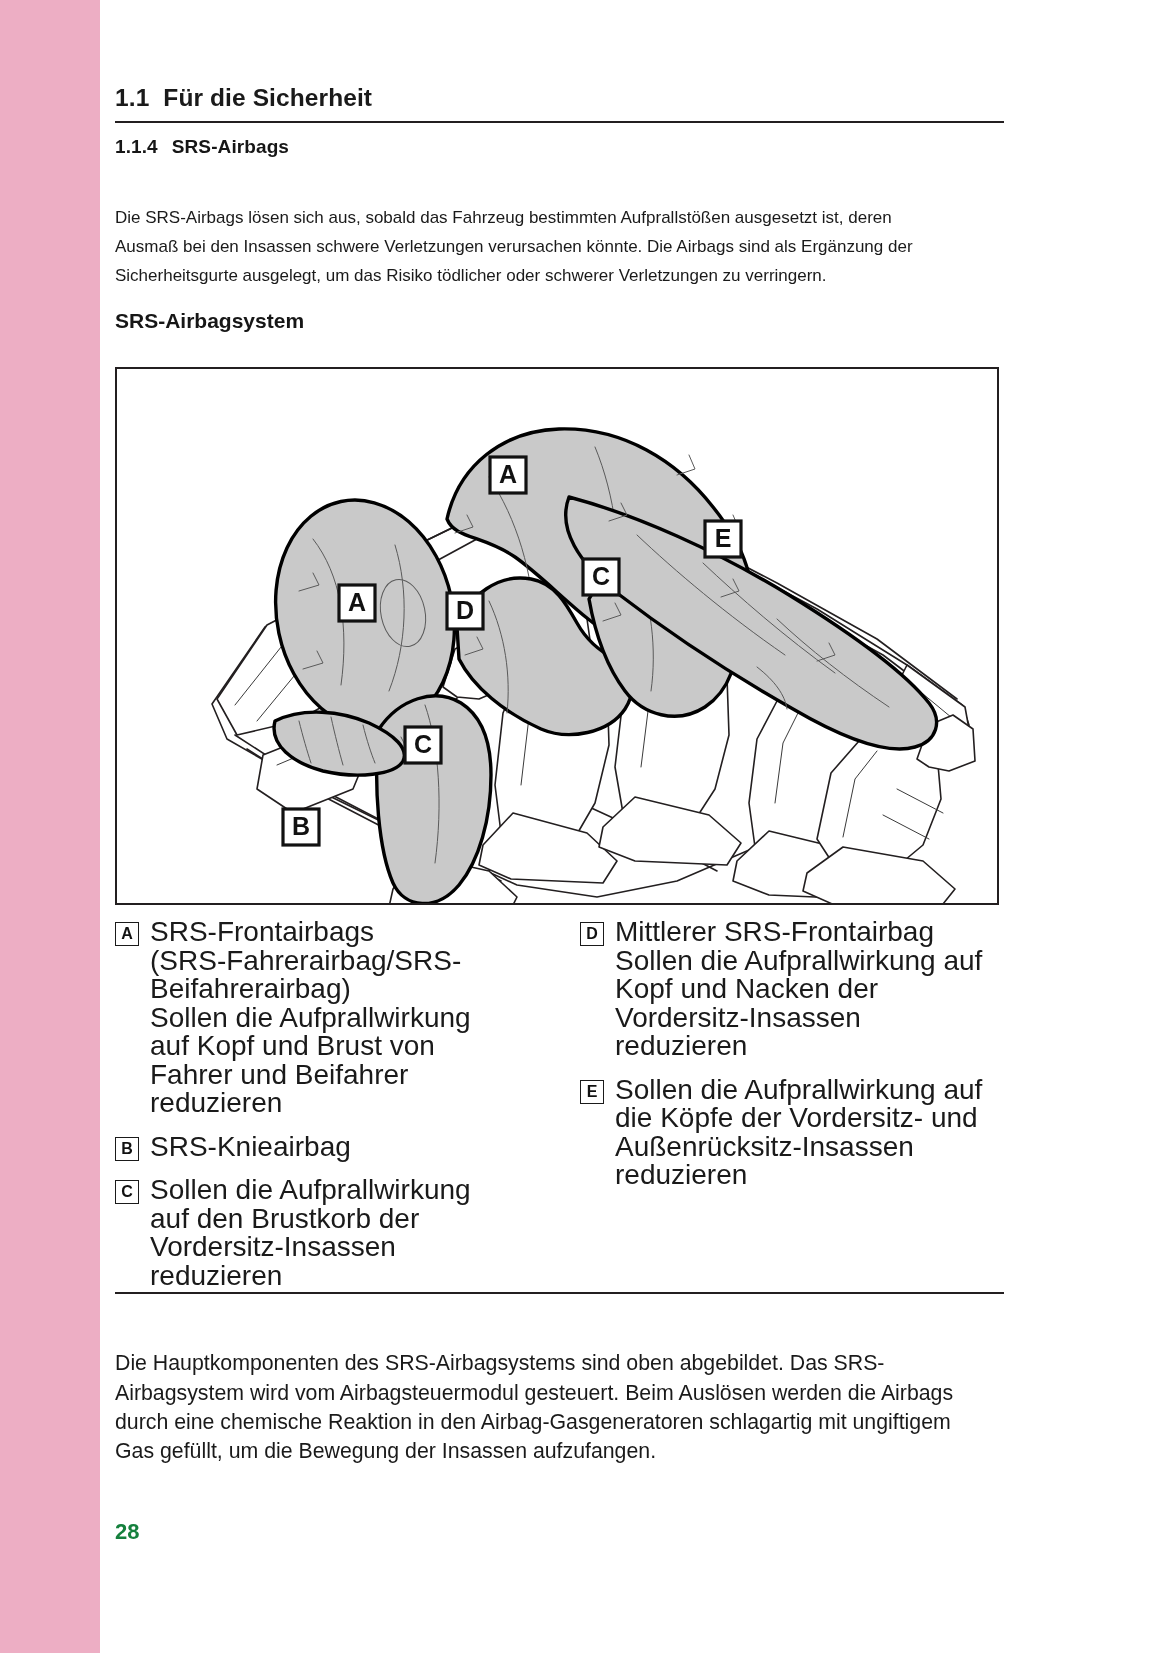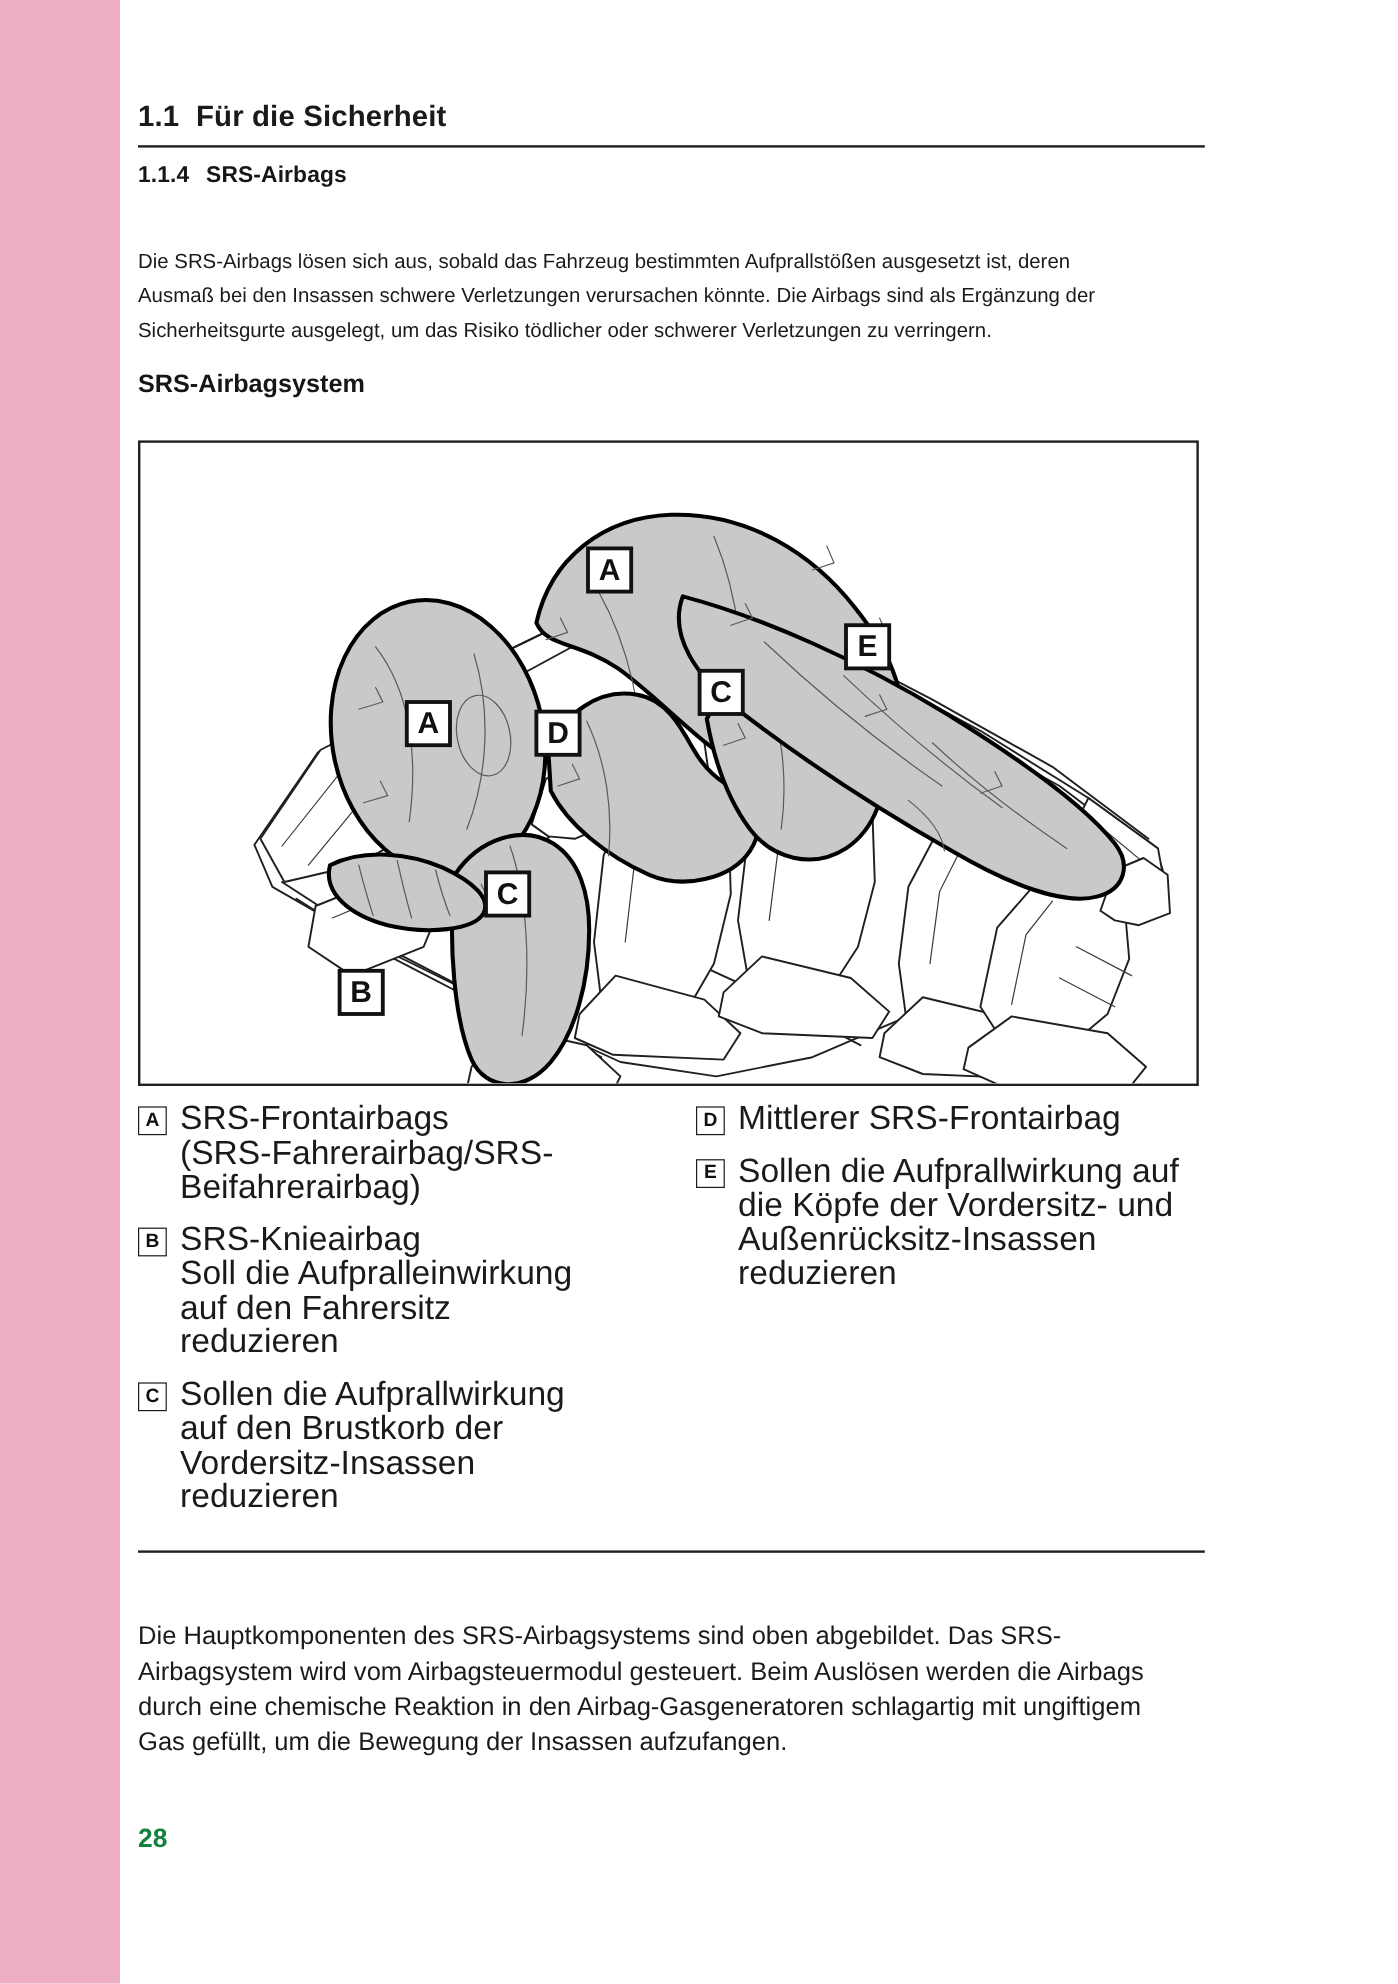--- a/index.html
+++ b/index.html
@@ -382,46 +382,47 @@
     <div class="legend">
 
       <div class="legend-col left">
 
         <div class="legend-item">
           <span class="tag">A</span>
           <span class="legend-text">
             <span class="title" style="white-space:pre-line">SRS-Frontairbags
 (SRS-Fahrerairbag/SRS-
 Beifahrerairbag)</span>
+            <span class="desc">Sollen die Aufprallwirkung auf Kopf und Brust von Fahrer und Beifahrer reduzieren</span>
           </span>
         </div>
 
         <div class="legend-item">
           <span class="tag">B</span>
           <span class="legend-text">
             <span class="title">SRS-Knieairbag</span>
-            <span class="desc">Soll die Aufpralleinwirkung auf den Fahrersitz reduzieren</span>
           </span>
         </div>
 
         <div class="legend-item">
           <span class="tag">C</span>
           <span class="legend-text">
             <span class="desc">Sollen die Aufprallwirkung auf den Brustkorb der Vordersitz-Insassen reduzieren</span>
           </span>
         </div>
 
       </div>
 
       <div class="legend-col right">
 
         <div class="legend-item">
           <span class="tag">D</span>
           <span class="legend-text">
             <span class="title">Mittlerer SRS-Frontairbag</span>
+            <span class="desc">Sollen die Aufprallwirkung auf Kopf und Nacken der Vordersitz-Insassen reduzieren</span>
           </span>
         </div>
 
         <div class="legend-item">
           <span class="tag">E</span>
           <span class="legend-text">
             <span class="desc">Sollen die Aufprallwirkung auf die Köpfe der Vordersitz- und Außenrücksitz-Insassen reduzieren</span>
           </span>
         </div>
 

